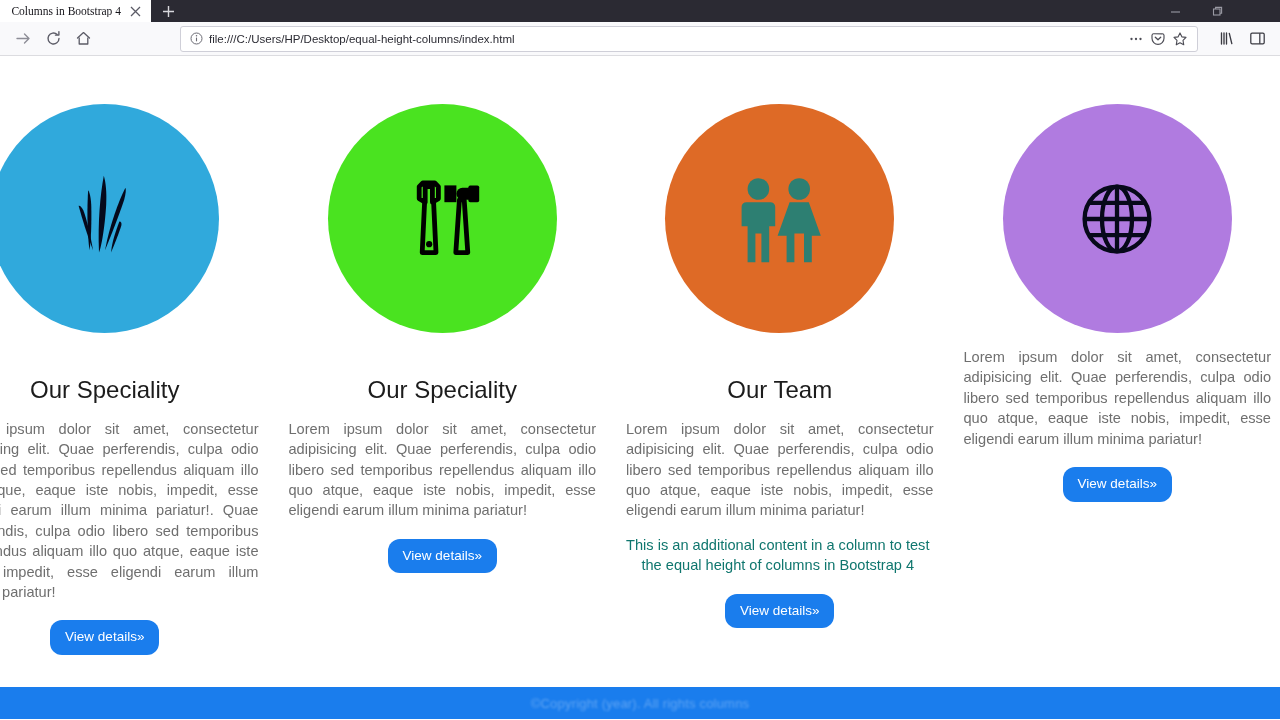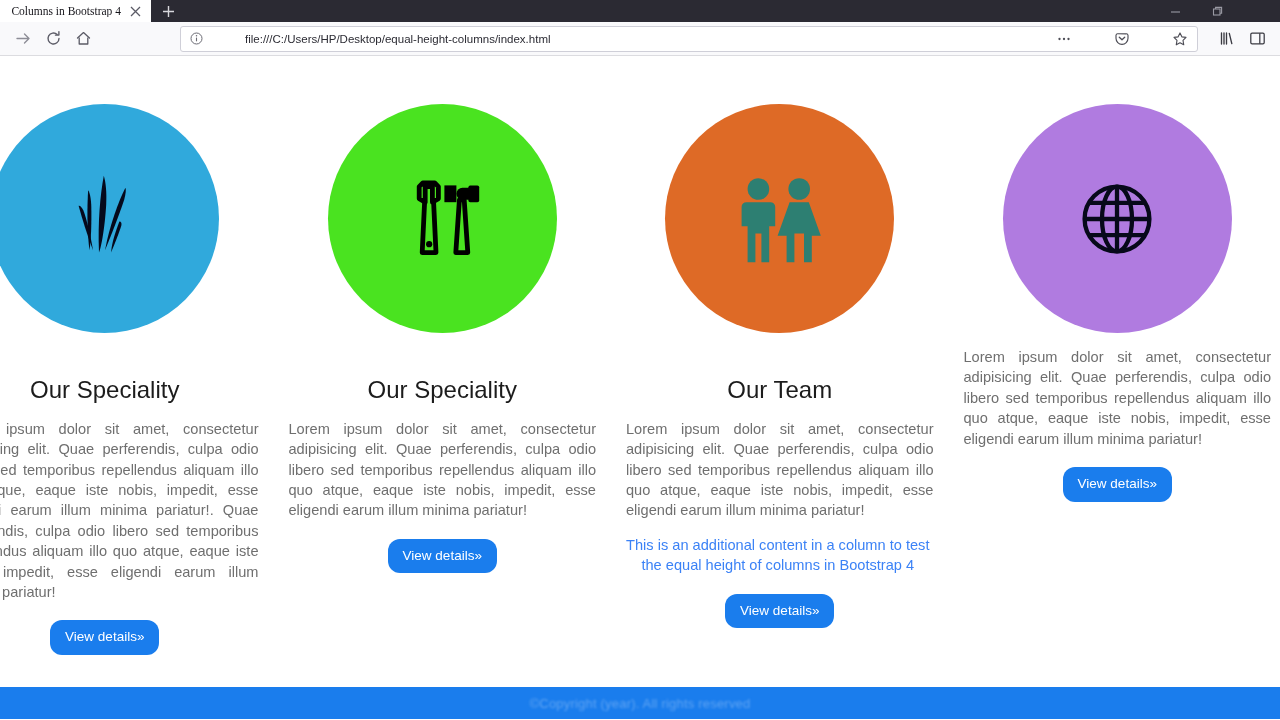--- a/index.html
+++ b/index.html
@@ -57,21 +57,21 @@
   .nav-icon {
     width: 30px; height: 28px; flex: 0 0 30px;
     display: flex; align-items: center; justify-content: center;
     color: #5b5b66;
   }
   #nav-forward { color: #8d8d96; }
   #url-bar {
     flex: 1; height: 26px; margin: 0 8px 0 82px;
     background: #ffffff; border: 1px solid #cfcfd8;
     border-radius: 3px; display: flex; align-items: center;
-    padding: 0 6px; position: relative; gap: 36px;
+    padding: 0 6px; position: relative;
   }
   #url-identity {
     width: 18px; height: 18px; flex: 0 0 18px;
     display: flex; align-items: center; justify-content: center;
     color: #6b6b74; font-size: 11px;
   }
   #url-text {
     flex: 1; font-size: 11.5px; color: #2b2b33;
     white-space: nowrap; overflow: hidden; padding-left: 4px;
   }
@@ -116,21 +116,21 @@
     text-align: center;
     font-size: 24px; font-weight: 400; color: #1c1c1c;
     margin: 43px 0 0 0; line-height: 1.2;
   }
   .card-text {
     font-size: 14.6px; color: #6f6f6f; line-height: 20.4px;
     text-align: justify; text-justify: inter-word;
     margin: 14px 0 0 0; hyphens: none;
   }
   .card-text-center {
-    font-size: 14.6px; color: #3b82f6; line-height: 20.4px;
+    font-size: 14.6px; color: #0f766e; line-height: 20.4px;
     text-align: center; margin: 14px 4px 0 0;
   }
   .btn-wrap { margin-top: 18px; text-align: center; }
   .btn-view {
     display: inline-block;
     background: #1a7ded; color: #ffffff;
     font-size: 13.5px; line-height: 1;
     padding: 10px 15px 11px 15px;
     border: none; border-radius: 12px;
     font-family: "Liberation Sans", sans-serif;
@@ -333,16 +333,16 @@
         <div class="card-text">Lorem ipsum dolor sit amet, consectetur adipisicing elit. Quae perferendis, culpa odio libero sed temporibus repellendus aliquam illo quo atque, eaque iste nobis, impedit, esse eligendi earum illum minima pariatur!</div>
         <div class="btn-wrap">
           <button class="btn-view">View details»</button>
         </div>
       </div>
 
     </div>
   </div>
 
   <div id="footer">
-    <span id="footer-text">©Copyright (year). All rights reserved</span>
+    <span id="footer-text">©Copyright (year). All rights columns</span>
   </div>
 
 </div>
 
 </body></html>

